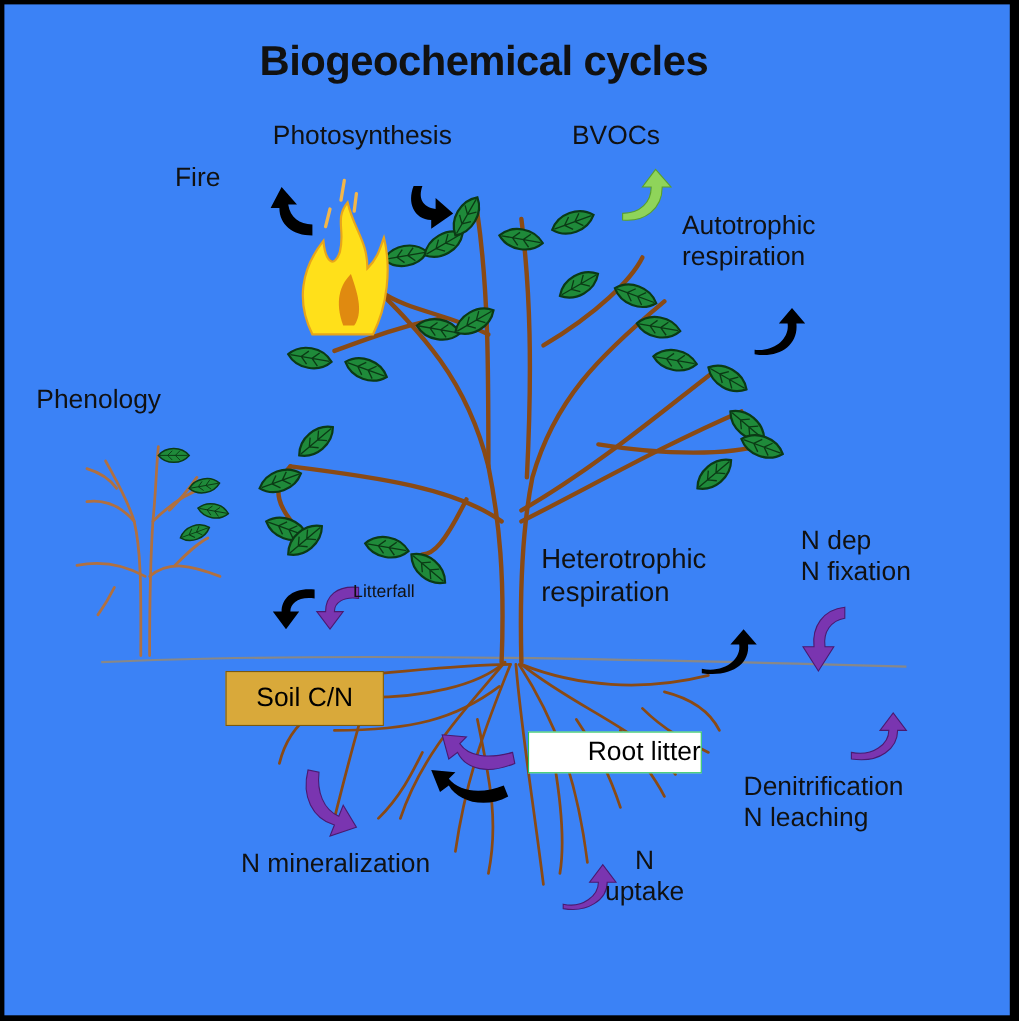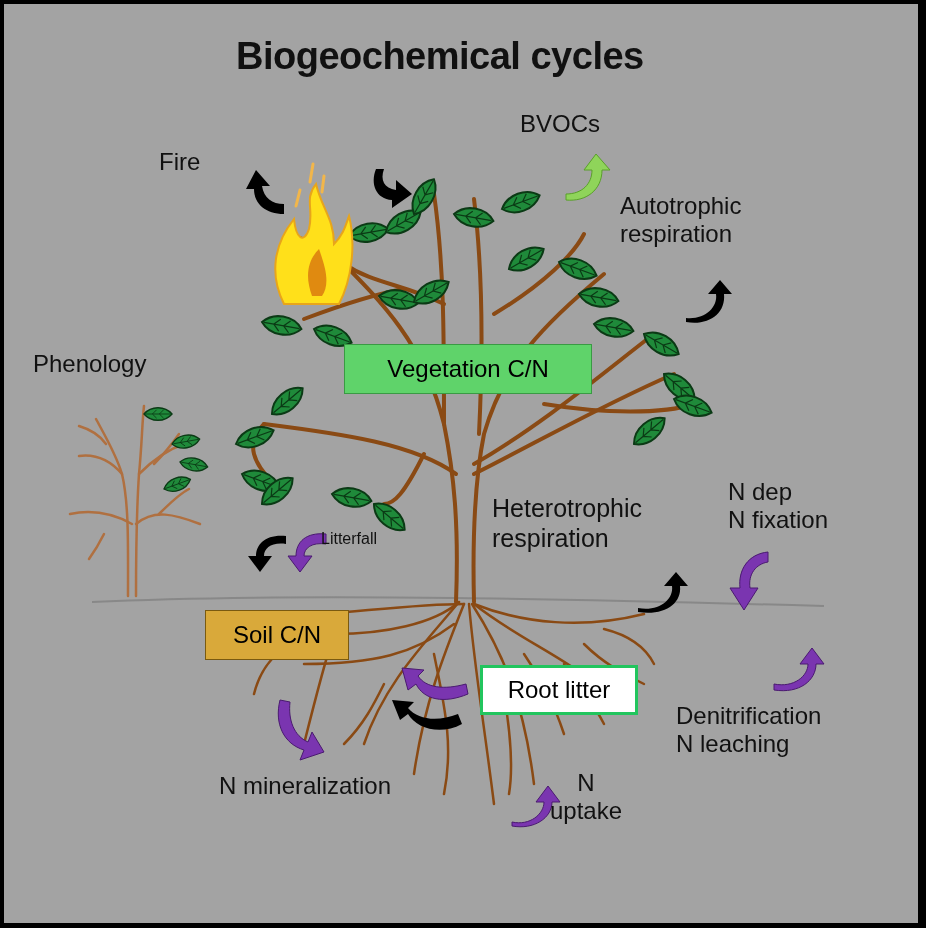--- a/index.html
+++ b/index.html
@@ -1,17 +1,17 @@
 <!DOCTYPE html>
 <html><head>
 <meta charset="utf-8">
 <style>
   html,body{margin:0;padding:0;background:#000;}
   body{width:926px;height:928px;position:relative;overflow:hidden;font-family:"Liberation Sans",sans-serif;}
-  #frame{position:absolute;left:4px;top:4px;width:914px;height:919px;background:#a3a3a3;}
+  #frame{position:absolute;left:4px;top:4px;width:914px;height:919px;background:#3b82f6;}
   svg{position:absolute;left:0;top:0;}
   .lbl{position:absolute;color:#111;font-family:"Liberation Sans",sans-serif;white-space:nowrap;line-height:1.18;}
   .title{font-size:38px;font-weight:bold;letter-spacing:-0.5px;}
   .t24{font-size:24px;}
   .t25b{font-size:25px;font-weight:bold;}
   .box{position:absolute;font-size:24px;display:flex;align-items:center;justify-content:center;box-sizing:border-box;}
 </style>
 </head>
 <body>
 
@@ -153,20 +153,21 @@
   <g fill="#000">
     <path d="M458,720 C436,732 412,724 404,710 L396,716 L388,696 L410,698 L404,704 C414,716 434,718 454,710 Z"></path>
   </g>
   <g fill="#7a35b0" stroke="#4a1a70" stroke-width="1">
     <path d="M508,818 C526,822 540,810 540,798 L532,798 L544,782 L556,798 L548,798 C548,814 530,826 508,822 Z"></path>
   </g>
 </svg>
 
 <div class="lbl title" style="left:232px;top:30px;">Biogeochemical cycles</div>
 
+<div class="lbl t24" style="left:244px;top:106px;">Photosynthesis</div>
 <div class="lbl t24" style="left:516px;top:106px;">BVOCs</div>
 <div class="lbl t24" style="left:155px;top:144px;">Fire</div>
 <div class="lbl t24" style="left:616px;top:188px;">
   <div>Autotrophic</div>
   <div>respiration</div>
 </div>
 <div class="lbl t24" style="left:29px;top:346px;">Phenology</div>
 <div class="lbl t25b" style="left:317px;top:526px;font-weight:normal;font-size:16px;">Litterfall</div>
 <div class="lbl t24" style="left:488px;top:490px;font-size:25px;">
   <div>Heterotrophic</div>
@@ -179,22 +180,19 @@
 <div class="lbl t24" style="left:215px;top:768px;">N mineralization</div>
 <div class="lbl t24" style="left:546px;top:765px;text-align:center;">
   <div>N</div>
   <div>uptake</div>
 </div>
 <div class="lbl t24" style="left:672px;top:698px;text-align:left;">
   <div>Denitrification</div>
   <div>N leaching</div>
 </div>
 
-<div class="box" style="left:340px;top:340px;width:248px;height:50px;background:#5fd36a;border:1px solid #3a9a44;">
-  <span>Vegetation C/N</span>
-</div>
 <div class="box" style="left:201px;top:606px;width:144px;height:50px;background:#d9a93a;border:1.5px solid #7a5a10;">
   <span>Soil C/N</span>
 </div>
-<div class="box" style="left:476px;top:661px;width:158px;height:50px;background:#fff;border:3px solid #22c55e;">
+<div class="box" style="left:476px;top:661px;width:158px;height:38px;background:#fff;border:1px solid #22c55e;justify-content:flex-end;">
   <span>Root litter</span>
 </div>
 </div>
 
 </body></html>

